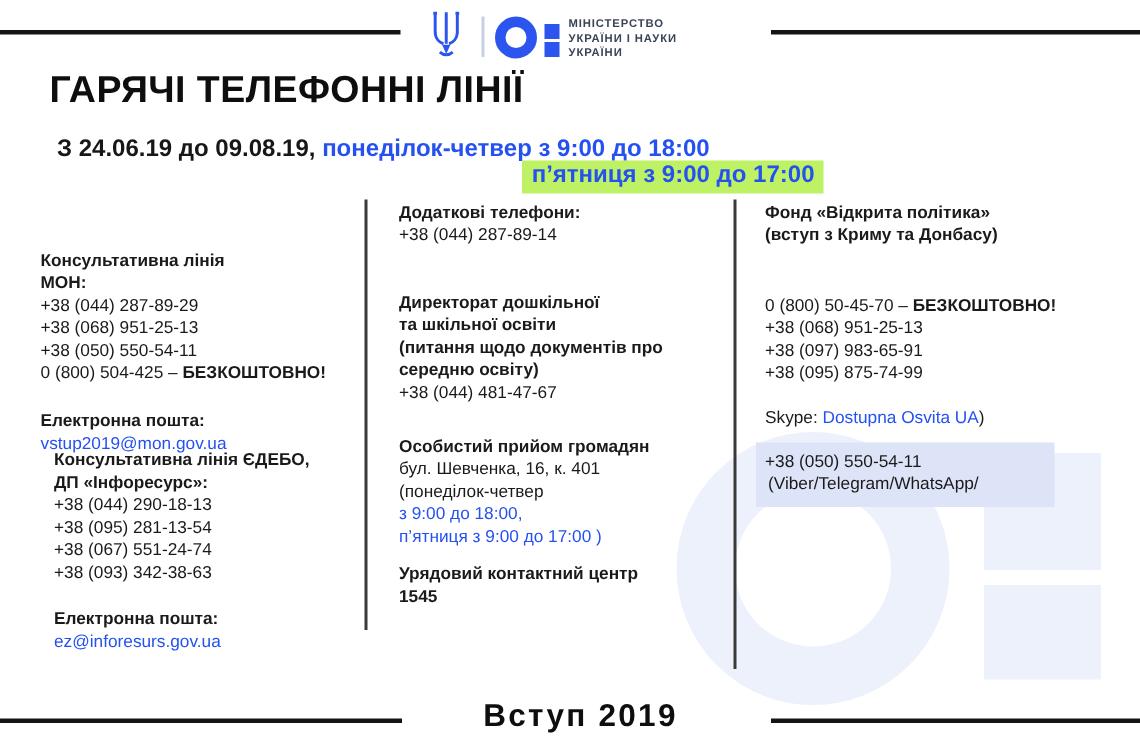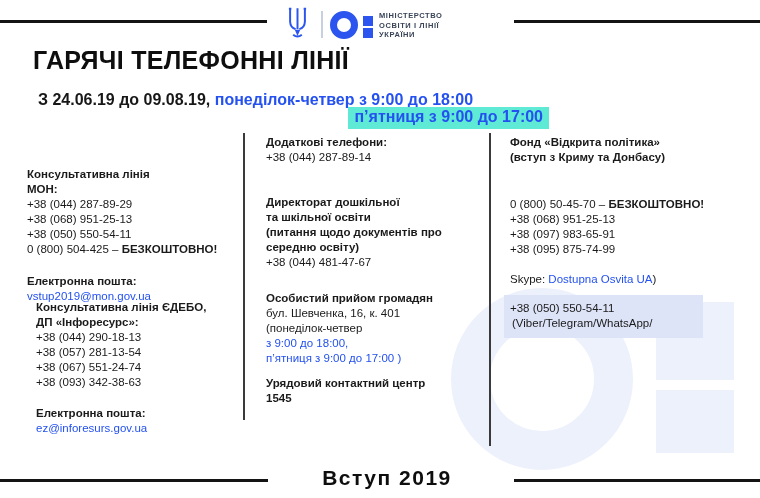--- a/index.html
+++ b/index.html
@@ -19,21 +19,21 @@
   .logo-trident{position:absolute;left:287px;top:7px;z-index:1;}
   .logo-sep{position:absolute;left:321px;top:11px;width:2px;height:27px;background:#c7d0e0;z-index:1;}
   .logo-ring{position:absolute;left:330px;top:11px;width:28px;height:28px;border:7px solid #2b55ee;border-radius:50%;box-sizing:border-box;z-index:1;}
   .logo-sq{position:absolute;width:10px;height:10px;background:#2b55ee;z-index:1;}
   .logo-sq1{left:363px;top:16px;}
   .logo-sq2{left:363px;top:28px;}
   .ministry-name{position:absolute;left:379px;top:11px;font-size:7.5px;line-height:9.5px;font-weight:bold;letter-spacing:0.6px;color:#3a4458;z-index:1;}
   
   .page-title{position:absolute;left:33px;top:46px;font-size:25px;font-weight:bold;letter-spacing:0.3px;color:#0e0e0e;z-index:1;}
   .sched1{position:absolute;left:38px;top:91px;font-size:16px;font-weight:bold;z-index:1;white-space:nowrap;}
-  .sched2{position:absolute;right:211px;top:107px;font-size:16px;font-weight:bold;z-index:1;background:#5eead4;color:#2451f0;padding:1px 6px 3px;white-space:nowrap;}
+  .sched2{position:absolute;right:211px;top:107px;font-size:16px;font-weight:bold;z-index:1;background:#bef264;color:#2451f0;padding:1px 6px 3px;white-space:nowrap;}
   .blue{color:#2451f0;}
   
   .vdiv{position:absolute;width:1.5px;background:#3a3a3a;z-index:1;}
   .vd1{left:243px;top:133px;height:287px;}
   .vd2{left:489px;top:133px;height:313px;}
   .col{position:absolute;font-size:11.5px;line-height:15px;color:#1a1a1a;z-index:1;}
   .col1a{left:27px;top:135px;width:212px;margin-top:32px;}
   .col1b{left:36px;top:300px;width:212px;}
   .col2{left:266px;top:135px;width:218px;}
   .col3{left:510px;top:135px;width:246px;}
@@ -77,21 +77,21 @@
       </g>
       <path d="M12.5 37 h9 l-4.5 10 z" fill="#2b55ee"></path>
     </svg>
   </div>
   <div class="logo-sep"></div>
   <div class="logo-ring"></div>
   <div class="logo-sq logo-sq1"></div>
   <div class="logo-sq logo-sq2"></div>
   <div class="ministry-name">
     <div>МІНІСТЕРСТВО</div>
-    <div>ОСВІТИ І ЛІНІЇ</div>
+    <div>УКРАЇНИ І НАУКИ</div>
     <div>УКРАЇНИ</div>
   </div>
 
   <div class="page-title">ГАРЯЧІ ТЕЛЕФОННІ ЛІНІЇ</div>
   <div class="sched1">
     <span>З 24.06.19 до 09.08.19, </span><span class="blue">понеділок-четвер з 9:00 до 18:00</span>
   </div>
   <div class="sched2">п’ятниця з 9:00 до 17:00</div>
 
   <div class="vdiv vd1"></div>
@@ -105,21 +105,21 @@
     <div>+38 (050) 550-54-11</div>
     <div><span>0 (800) 504-425 – </span><span class="b">БЕЗКОШТОВНО!</span></div>
     <div class="b mt17">Електронна пошта:</div>
     <a class="link">vstup2019@mon.gov.ua</a>
   </div>
 
   <div class="col col1b">
     <div class="b preline">Консультативна лінія ЄДЕБО,
 ДП «Інфоресурс»:</div>
     <div>+38 (044) 290-18-13</div>
-    <div>+38 (057) 281-13-54</div>
+    <div>+38 (095) 281-13-54</div>
     <div>+38 (067) 551-24-74</div>
     <div>+38 (093) 342-38-63</div>
     <div class="b mt16">Електронна пошта:</div>
     <a class="link">ez@inforesurs.gov.ua</a>
   </div>
 
   <div class="col col2">
     <div class="b">Додаткові телефони:</div>
     <div>+38 (044) 287-89-14</div>
     <div class="b preline mt30">Директорат дошкільної

